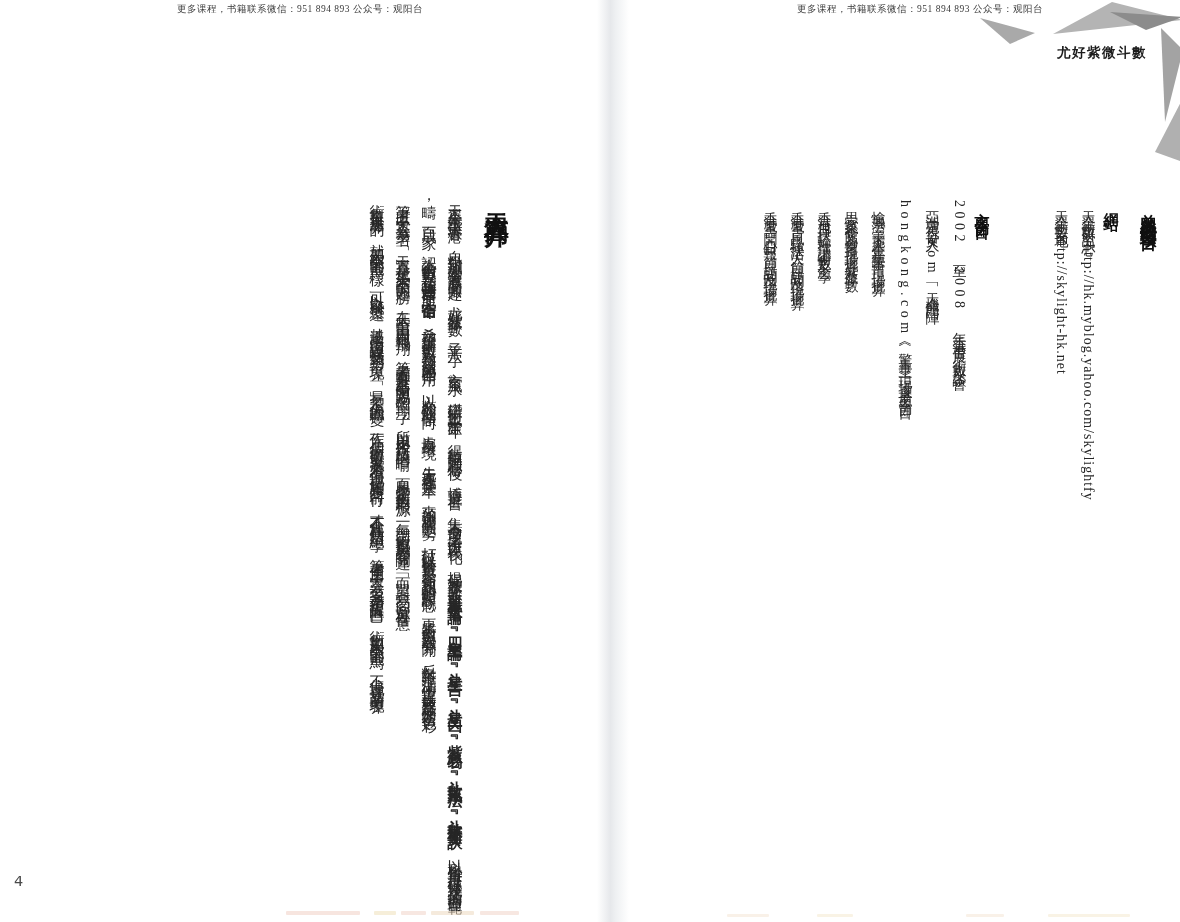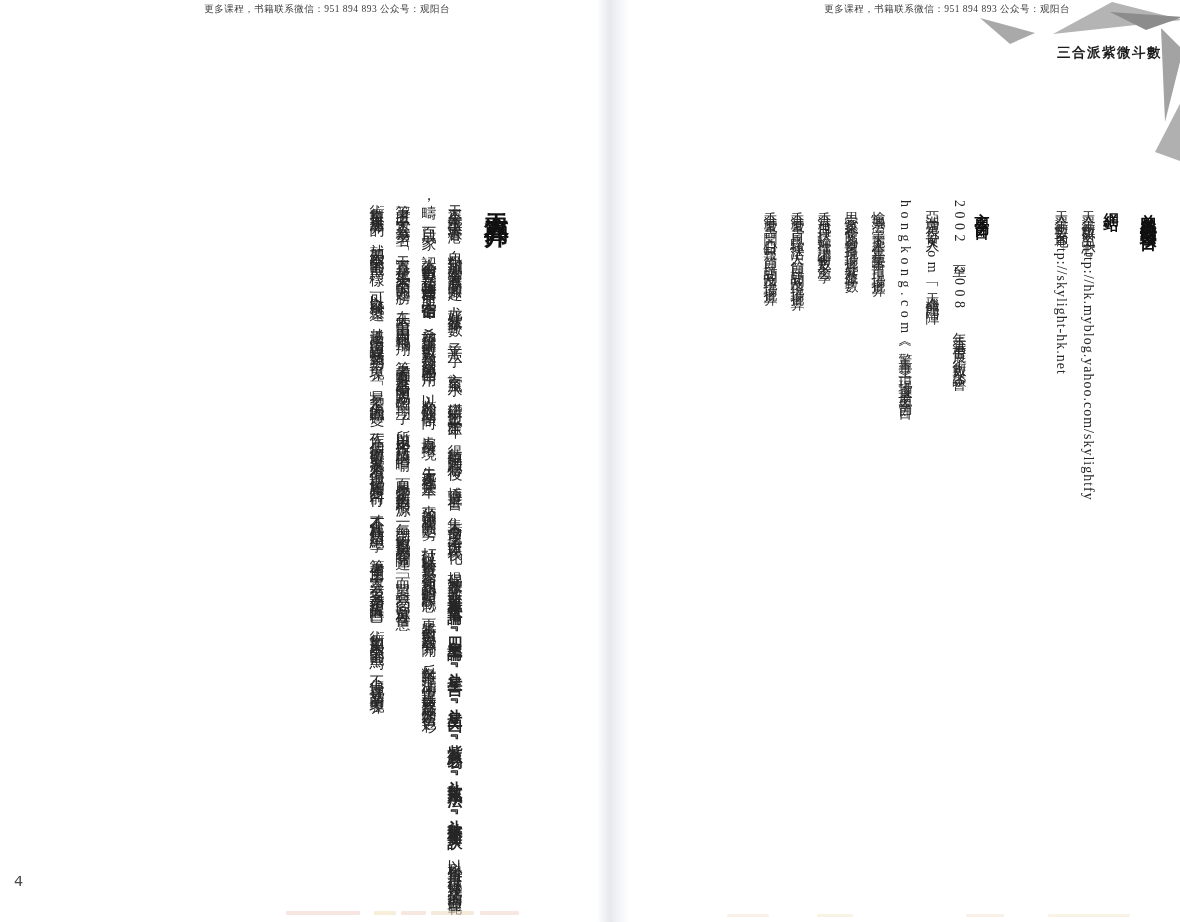--- a/index.html
+++ b/index.html
@@ -6,21 +6,21 @@
   html,body { width:1180px; height:922px; }
   body {
     position:relative; width:1180px; height:922px; overflow:hidden;
     background:#ffffff; font-family:"Liberation Serif","DejaVu Serif",serif; color:#222;
   }
   .v { writing-mode:vertical-rl; text-orientation:mixed; }
   .bold { font-weight:bold; }
 
   .header-note {
     position:absolute; top:3px; font-size:9.5px; color:#3a3a3a;
-    text-align:right; width:300px; letter-spacing:.5px; white-space:nowrap;
+    text-align:center; width:300px; letter-spacing:.5px; white-space:nowrap;
   }
   .header-note.left  { left:150px; }
   .header-note.right { left:770px; }
 
   .gutter {
     position:absolute; left:597px; top:0; width:32px; height:922px;
     background:linear-gradient(to right,#ffffff 0%,#e6e8eb 42%,#eef0f2 58%,#ffffff 100%);
   }
 
   .deco { position:absolute; left:950px; top:0; width:230px; height:240px; }
@@ -76,21 +76,21 @@
 <div class="header-note right">更多课程，书籍联系微信：951 894 893  公众号：观阳台</div>
 
 <svg class="deco" viewBox="0 0 230 240" aria-hidden="true">
   <polygon points="30,18 85,33 60,44" fill="#a9a9a9"></polygon>
   <polygon points="103,34 162,2 233,20" fill="#b4b4b4"></polygon>
   <polygon points="160,12 233,17 196,30" fill="#8c8c8c"></polygon>
   <polygon points="211,28 233,50 215,122" fill="#a3a3a3"></polygon>
   <polygon points="233,98 205,152 233,162" fill="#b0b0b0"></polygon>
 </svg>
 
-<div class="brand">三合派紫微斗數</div>
+<div class="brand">尤好紫微斗數</div>
 
 <div>
   <h1 class="doc-title v">天翼簡介</h1>
 
   <div class="body-text v">
     <p><span>天翼先生出生於香港，自小對預測學有著濃厚的興趣，尤好紫微斗數、子平八字、玄空風水。鑽研術數二十餘年，得數位明師心傳後，博覽群書，集古今命理之學予以現代化，提倡紫微斗數</span><span class="bold">『非單星單宮單論』</span><span>、</span><span class="bold">『四主星論』</span><span>、</span><span class="bold">『斗星三吉』</span><span>、</span><span class="bold">『斗星三凶』</span><span>、</span><span class="bold">『紫微心易』</span><span>、</span><span class="bold">『斗數風水法』</span><span>、</span><span class="bold">『斗數平衡要訣』</span><span>，以科學角度打破傳統迷信的命理範疇，自成一家。認為術數重點在於</span><span class="bold">「趨吉」</span><span>而非</span><span class="bold">「宿命」</span><span>，希望發揮術數對人類趨吉減凶的作用。以人類的性格傾向、處身環境、先天運氣作基本，來預測運程的走勢，打破以往術數只是宿命和認命的錯誤觀念。更將術數與宗教分開，反對時下江湖術士宣揚妖言惑眾的迷信色彩。</span></p>
     <p>筆者以「天翼」為筆名，「天翼」是代表天空中的翅膀，在天空中自由自在地飛翔，筆者的真實姓名由父親賜一個「翔」字，所以用來作自己的借喻。而易學是術數的根源，每一門術數都與易學有關連，而「翼」與「易」同音亦可借意。</p>
     <p>術數是無邊界的，就如天空中的飛鳥一樣，可以愈飛愈遠，越過高山跨過峻嶺又到另一境界。「易」是不停的轉變，作為一個術數研究者必須不停地提起腳步向前行，才不會枉費這門絕學。筆者使用「天翼」這名字亦希望提醒自己，術數如天空中的飛鳥，不停地尋覓新的境界！</p>
   </div>
 

